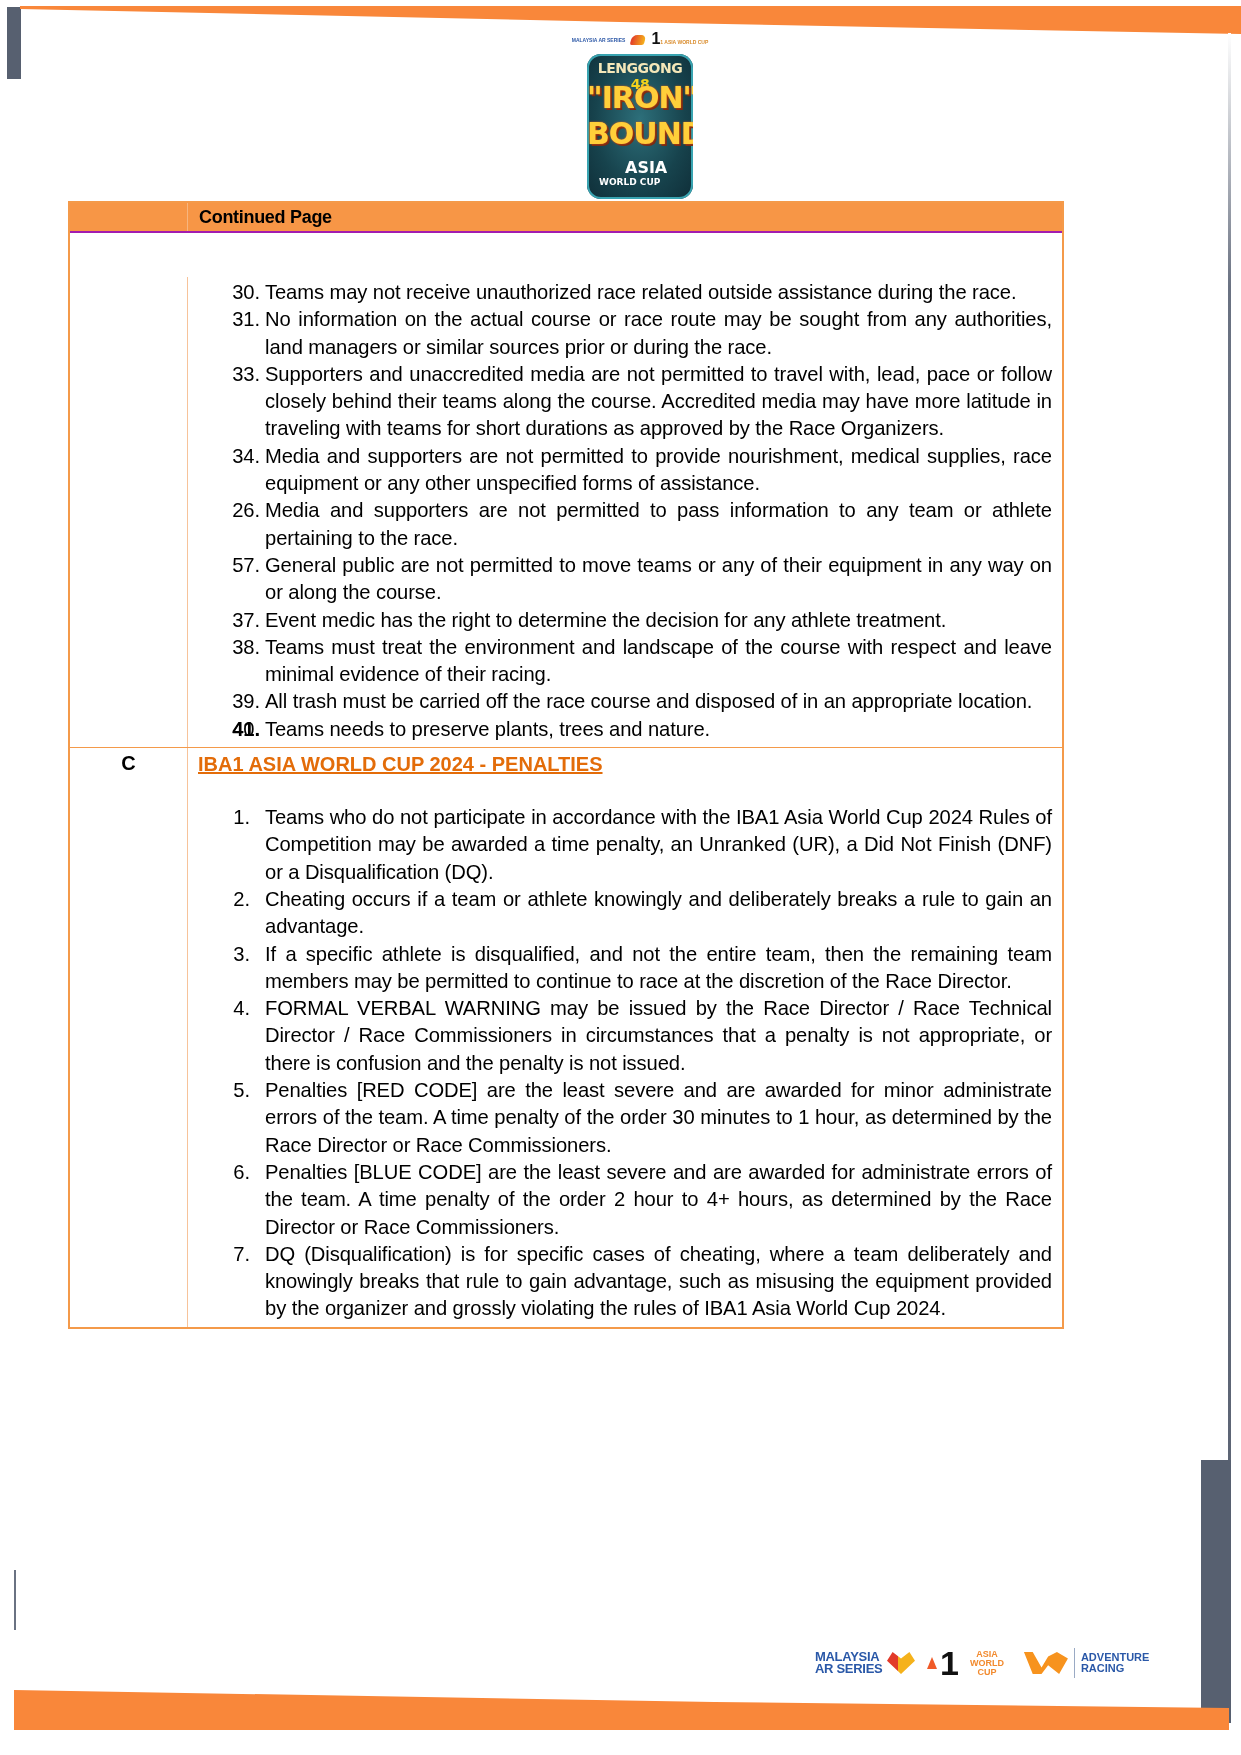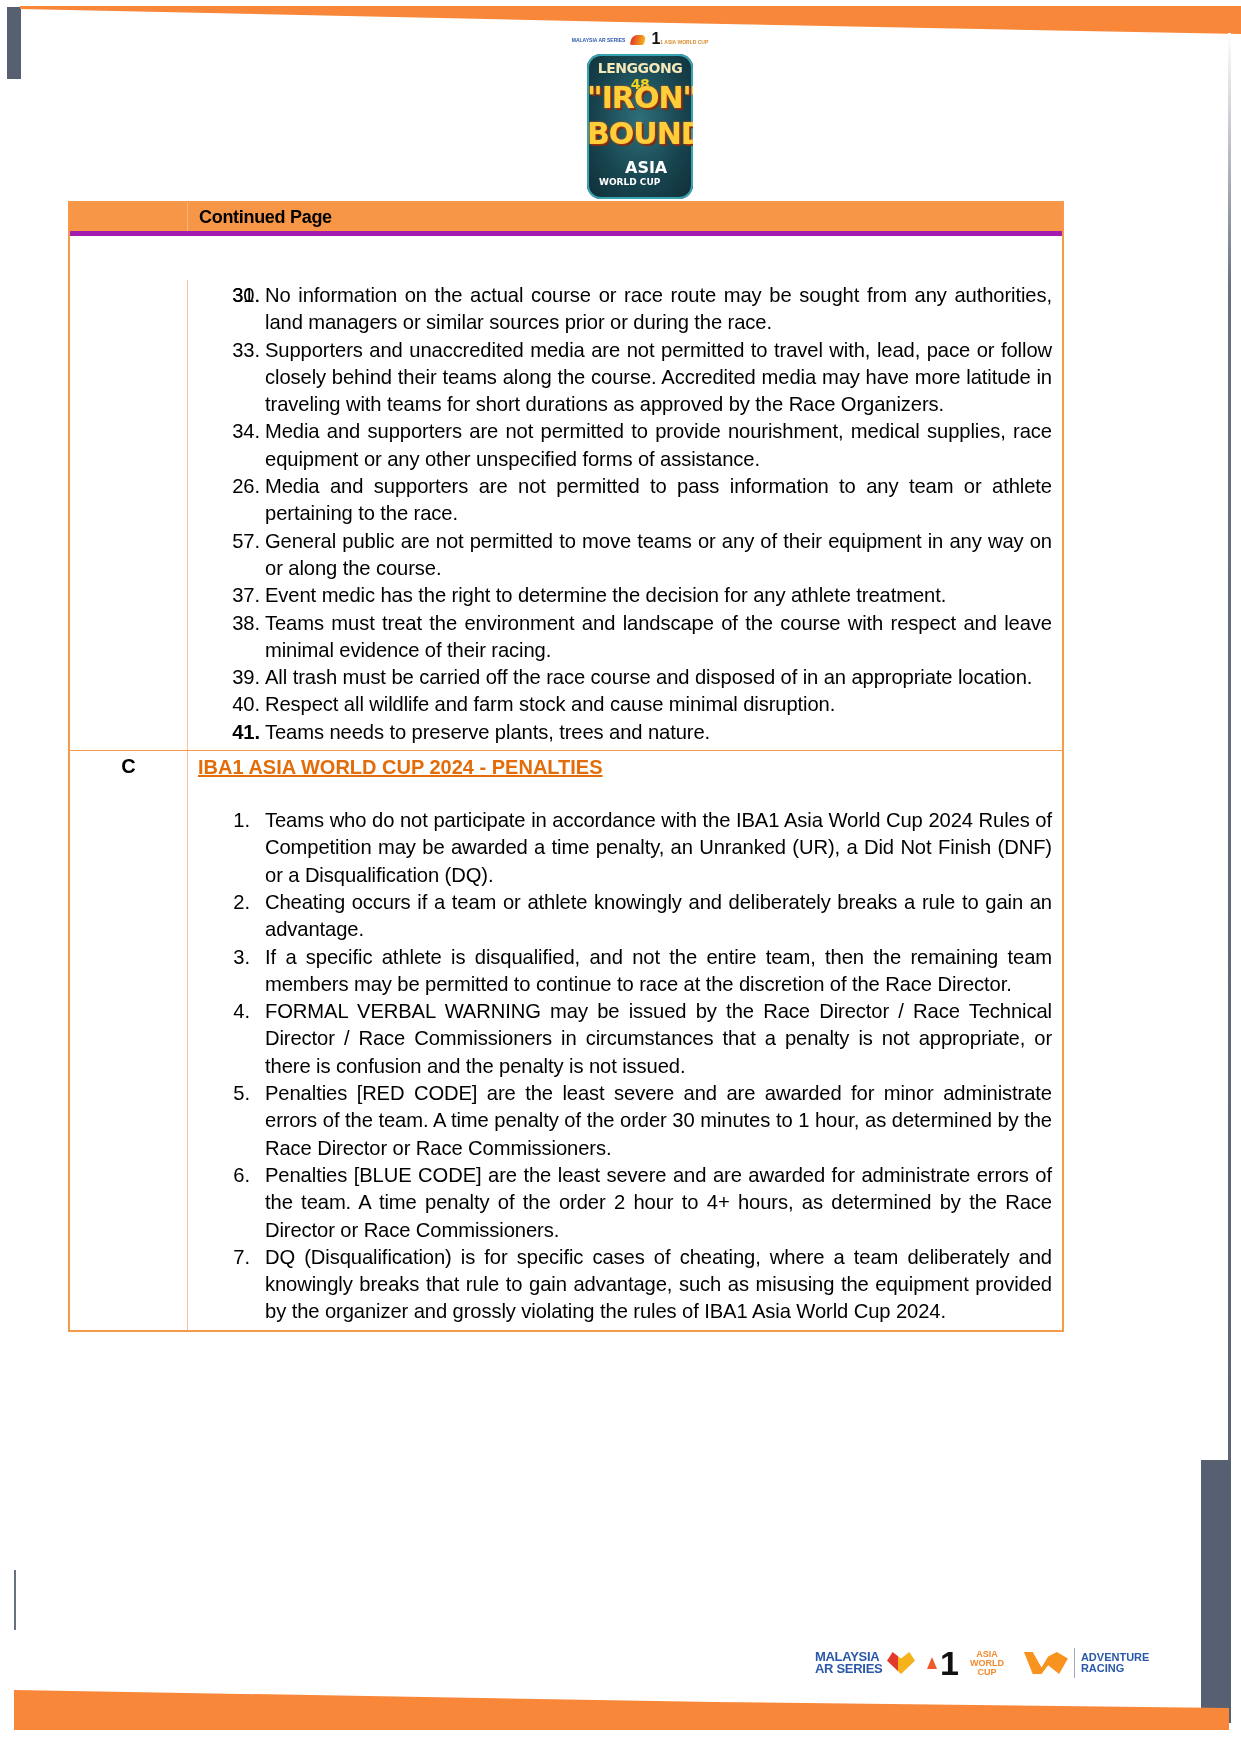--- a/index.html
+++ b/index.html
@@ -27,21 +27,21 @@
   .badge .l2, .badge .l3 { position:absolute; left:0; width:100%; font-family:"DejaVu Sans", sans-serif; font-weight:bold; color:#ffcf3a; text-shadow:0 0 2px #e0591b, 2px 2px 0 #7b2a12; letter-spacing:-1px; }
   .badge .l2 { top:26px; font-size:30px; }
   .badge .l3 { top:62px; font-size:30px; }
   .badge .l4 { position:absolute; top:104px; left:12px; width:110px; font-family:"DejaVu Sans", sans-serif; font-weight:bold; color:#ffffff; text-align:left; }
   .badge .l4 .asia { font-size:16px; display:block; padding-left:26px; }
   .badge .l4 .wc { font-size:9px; display:block; }
   .badge .l4 .yr { position:absolute; right:0; top:0; font-size:11px; line-height:12px; color:#f3d21c; width:16px; text-align:center; }
 
   
   .doc-table { position:absolute; left:68px; top:201px; width:992px; border:2px solid #f49a4a; border-collapse:collapse; }
-  .hdr-row { display:flex; background:#f79646; height:28px; border-bottom:5px solid #a21caf; }
+  .hdr-row { display:flex; background:#f79646; height:28px; border-bottom:2px solid #a21caf; }
   .hdr-left { width:117px; border-right:1px solid #f7b57e; }
   .hdr-title { padding-left:11px; font-weight:bold; font-size:18px; line-height:28px; font-family:"Liberation Sans", sans-serif; letter-spacing:-0.3px; }
 
   .row { display:flex; border-top:1px solid #f49a4a; }
   .row.first { border-top:none;margin-top:44px; }
   .cell-left { width:117px; border-right:1px solid #f7c39a; flex:none; text-align:center; font-weight:bold; font-size:20px; padding-top:4px; }
   .cell-main { flex:1; padding:2px 10px 4px 10px; }
 
   .rule-list { margin:0; padding:0; list-style:none; }
   .rule-list li { position:relative; padding-left:67px; font-size:20.2px; line-height:27.3px; text-align:justify; letter-spacing:-0.1px; }
@@ -101,30 +101,30 @@
 <div class="doc-table">
   <div class="hdr-row">
     <div class="hdr-left"></div>
     <div class="hdr-title">Continued Page</div>
   </div>
 
   <div class="row first">
     <div class="cell-left"></div>
     <div class="cell-main">
       <ul class="rule-list" id="continued-list">
-          <li><span class="num">30.</span></li>
+          <li><span class="num">30.</span><span>Teams may not receive unauthorized race related outside assistance during the race.</span></li>
           <li><span class="num">31.</span><span>No information on the actual course or race route may be sought from any authorities, land managers or similar sources prior or during the race.</span></li>
           <li><span class="num">33.</span><span>Supporters and unaccredited media are not permitted to travel with, lead, pace or follow closely behind their teams along the course. Accredited media may have more latitude in traveling with teams for short durations as approved by the Race Organizers.</span></li>
           <li><span class="num">34.</span><span>Media and supporters are not permitted to provide nourishment, medical supplies, race equipment or any other unspecified forms of assistance.</span></li>
           <li><span class="num">26.</span><span>Media and supporters are not permitted to pass information to any team or athlete pertaining to the race.</span></li>
           <li><span class="num">57.</span><span>General public are not permitted to move teams or any of their equipment in any way on or along the course.</span></li>
           <li><span class="num">37.</span><span>Event medic has the right to determine the decision for any athlete treatment.</span></li>
           <li><span class="num">38.</span><span>Teams must treat the environment and landscape of the course with respect and leave minimal evidence of their racing.</span></li>
           <li><span class="num">39.</span><span>All trash must be carried off the race course and disposed of in an appropriate location.</span></li>
-          <li><span class="num">40.</span><span>Respect all wildlife and farm stock and cause minimal disruption.</span></li>
+          <li><span class="num">40.</span></li>
           <li><span class="num bold">41.</span><span>Teams needs to preserve plants, trees and nature.</span></li>
         </ul>
     </div>
   </div>
 
   <div class="row">
     <div class="cell-left">C</div>
     <div class="cell-main">
       <span class="section-title">IBA1 ASIA WORLD CUP 2024 - PENALTIES</span>
       <div class="spacer"></div>

